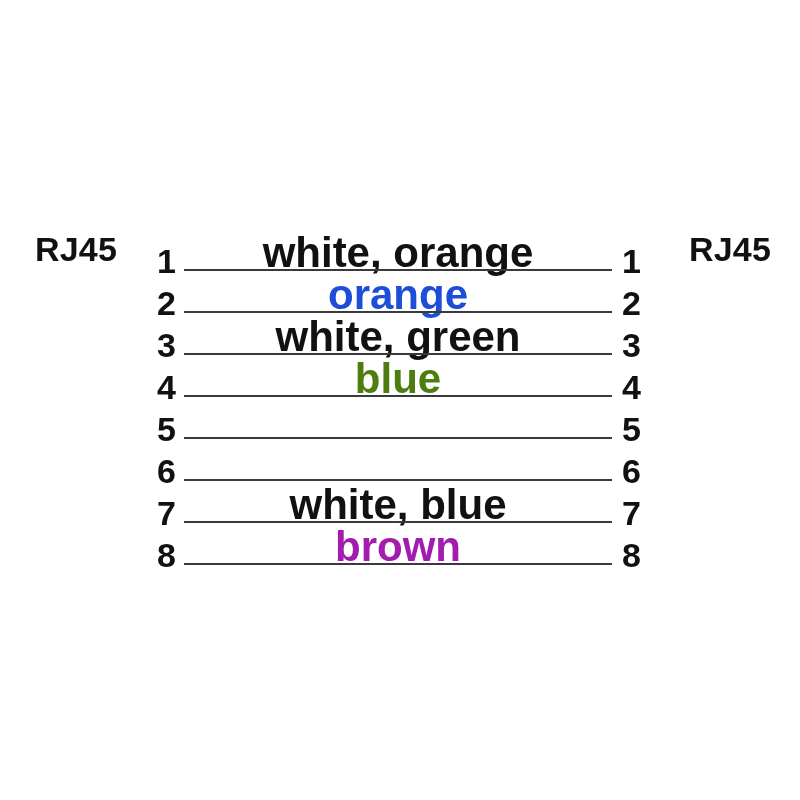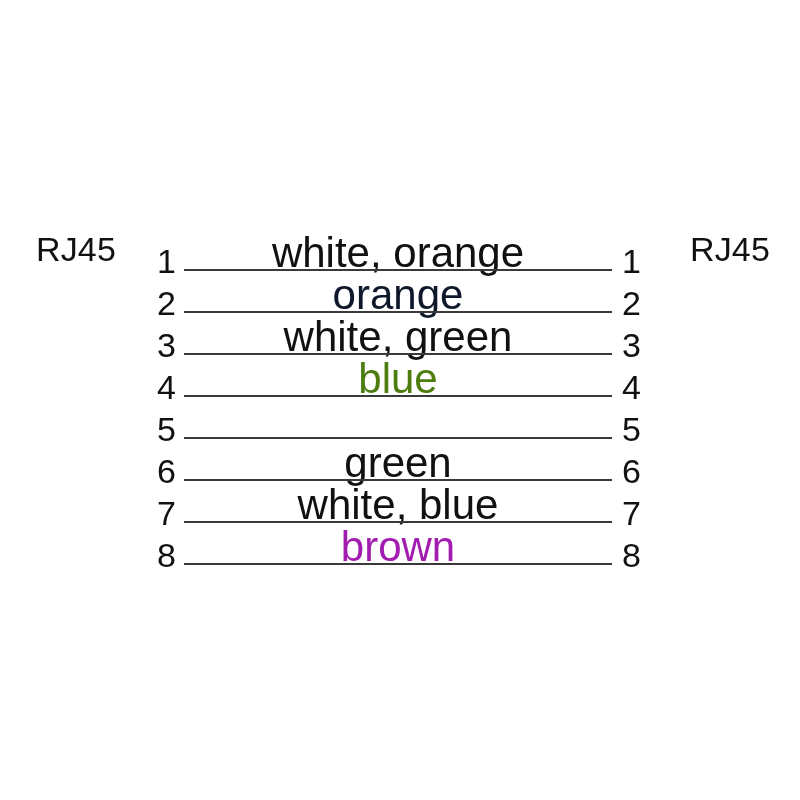--- a/index.html
+++ b/index.html
@@ -11,20 +11,21 @@
   body {
     font-family: "Liberation Sans", "DejaVu Sans", sans-serif;
   }
 
   #diagram-canvas {
     position: relative;
     width: 800px;
     height: 574px;
     background: #ffffff;
     overflow: hidden;
+    font-weight: bold;
     -webkit-font-smoothing: antialiased;
   }
 
   
   .connector-label {
     position: absolute;
     font-size: 34px;
     line-height: 1;
     color: #111111;
     letter-spacing: 0.2px;
@@ -113,21 +114,21 @@
   <div class="connector-label" id="connector-label-right" style="color: rgb(17, 17, 17);">RJ45</div>
 
   <div id="pin-rows">
       <div class="pin-row" style="top: 269px;">
     <div class="wire-label" style="color: rgb(17, 17, 17);">white, orange</div>
     <div class="pin-number left" style="color: rgb(17, 17, 17);">1</div>
     <div class="conductor-line" style="border-top-color: rgb(58, 58, 58);"></div>
     <div class="pin-number right" style="color: rgb(17, 17, 17);">1</div>
   </div>
       <div class="pin-row" style="top: 311px;">
-    <div class="wire-label" style="color: #0f172a;">orange</div>
+    <div class="wire-label" style="color: #1d4ed8;">orange</div>
     <div class="pin-number left" style="color: rgb(17, 17, 17);">2</div>
     <div class="conductor-line" style="border-top-color: rgb(58, 58, 58);"></div>
     <div class="pin-number right" style="color: rgb(17, 17, 17);">2</div>
   </div>
       <div class="pin-row" style="top: 353px;">
     <div class="wire-label" style="color: rgb(17, 17, 17);">white, green</div>
     <div class="pin-number left" style="color: rgb(17, 17, 17);">3</div>
     <div class="conductor-line" style="border-top-color: rgb(58, 58, 58);"></div>
     <div class="pin-number right" style="color: rgb(17, 17, 17);">3</div>
   </div>
@@ -136,21 +137,20 @@
     <div class="pin-number left" style="color: rgb(17, 17, 17);">4</div>
     <div class="conductor-line" style="border-top-color: rgb(58, 58, 58);"></div>
     <div class="pin-number right" style="color: rgb(17, 17, 17);">4</div>
   </div>
       <div class="pin-row" style="top: 437px;">
     <div class="pin-number left" style="color: rgb(17, 17, 17);">5</div>
     <div class="conductor-line" style="border-top-color: rgb(58, 58, 58);"></div>
     <div class="pin-number right" style="color: rgb(17, 17, 17);">5</div>
   </div>
       <div class="pin-row" style="top: 479px;">
-    <div class="wire-label" style="color: rgb(17, 17, 17);">green</div>
     <div class="pin-number left" style="color: rgb(17, 17, 17);">6</div>
     <div class="conductor-line" style="border-top-color: rgb(58, 58, 58);"></div>
     <div class="pin-number right" style="color: rgb(17, 17, 17);">6</div>
   </div>
       <div class="pin-row" style="top: 521px;">
     <div class="wire-label" style="color: rgb(17, 17, 17);">white, blue</div>
     <div class="pin-number left" style="color: rgb(17, 17, 17);">7</div>
     <div class="conductor-line" style="border-top-color: rgb(58, 58, 58);"></div>
     <div class="pin-number right" style="color: rgb(17, 17, 17);">7</div>
   </div>

